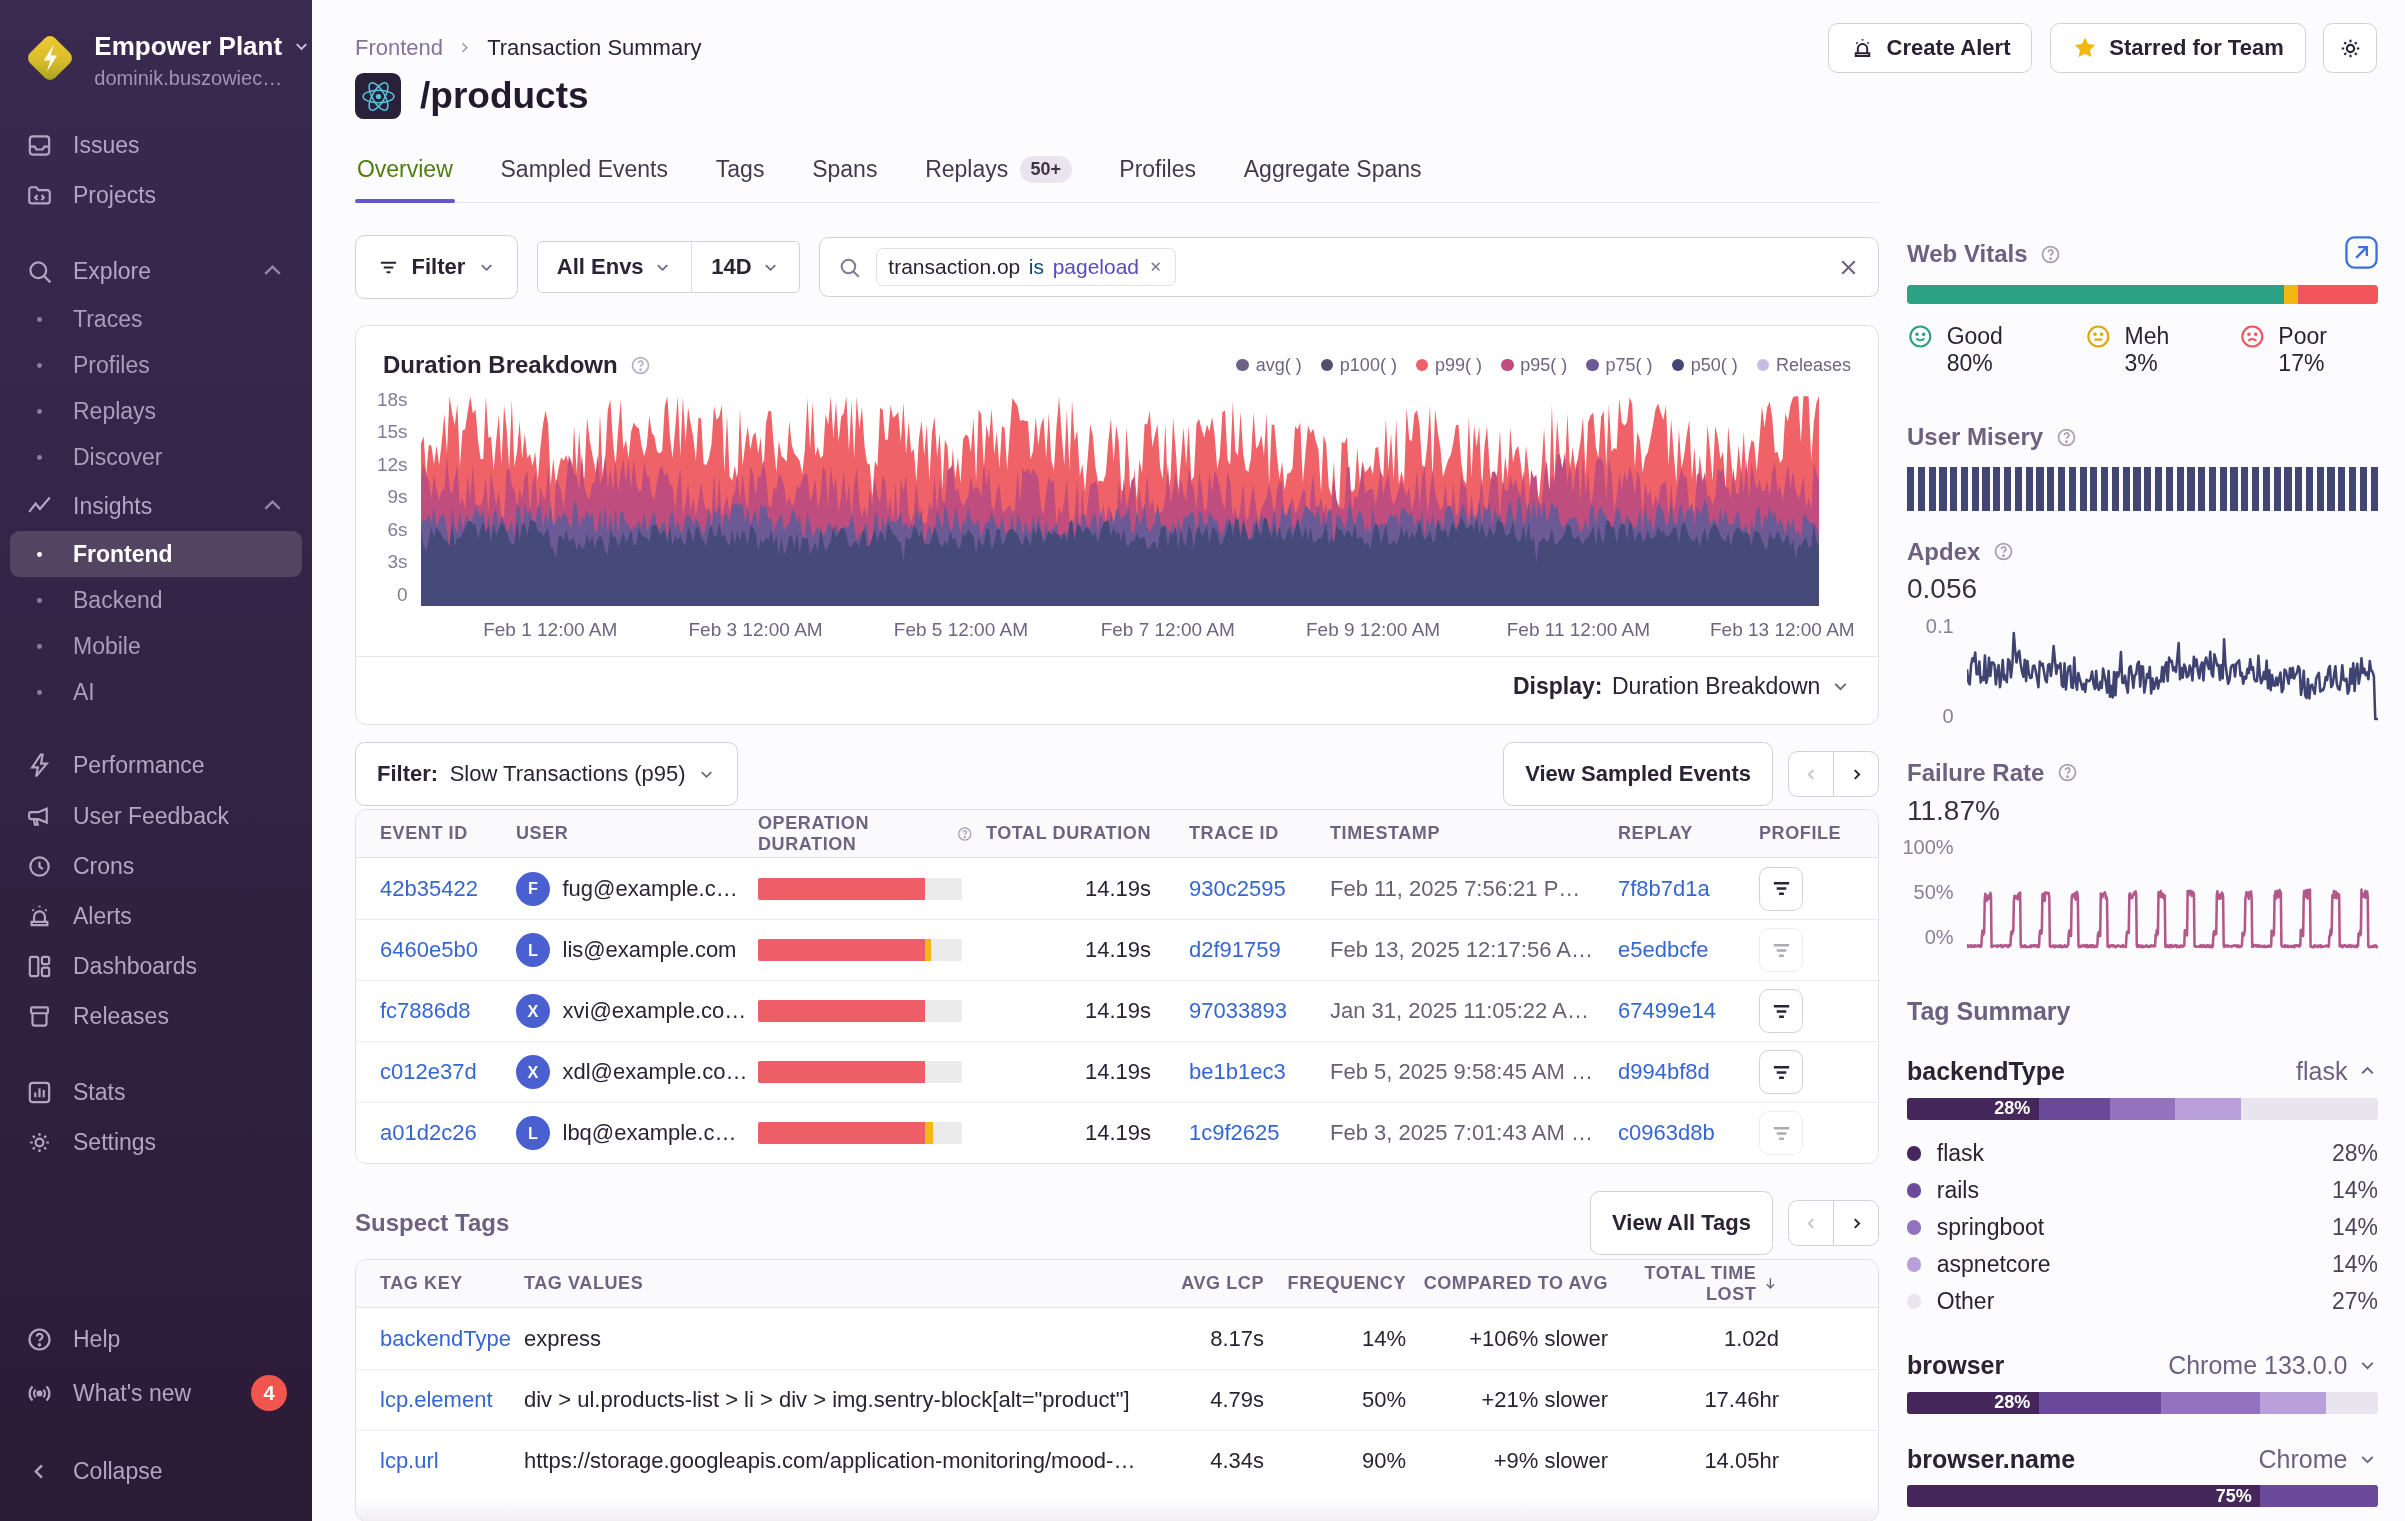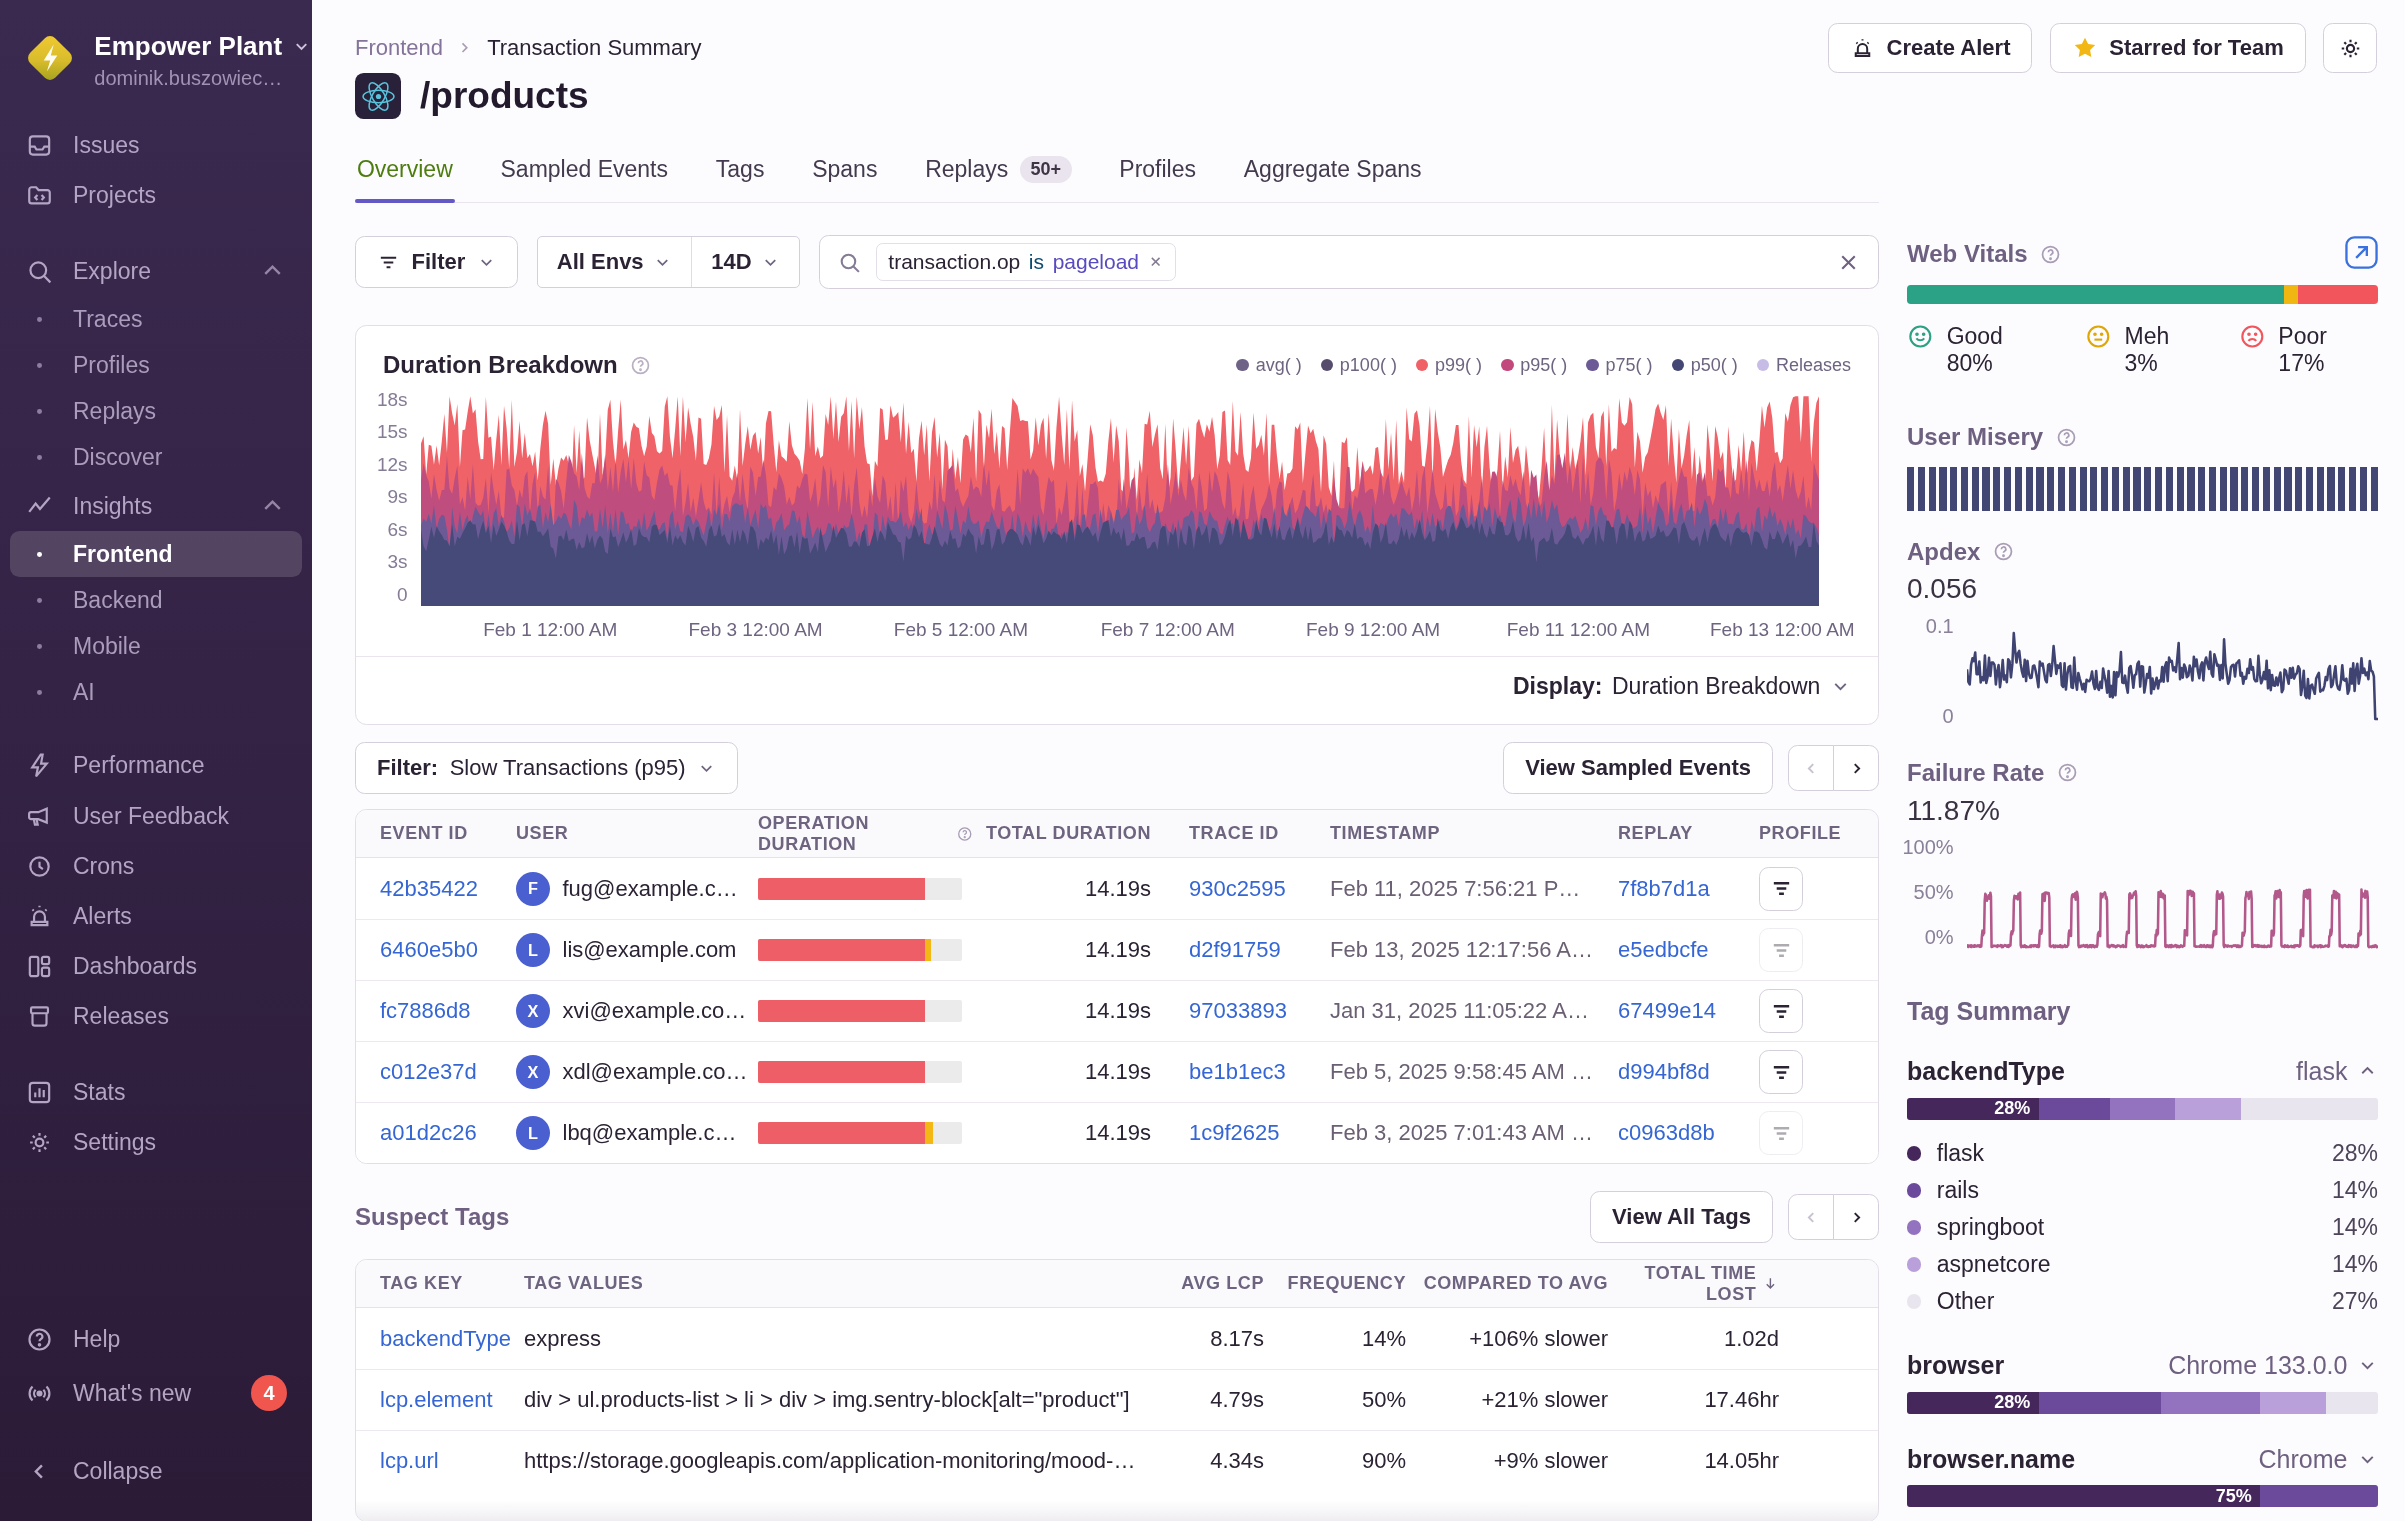--- a/index.html
+++ b/index.html
@@ -44,25 +44,25 @@
   .proj-badge{width:46px;height:46px;border-radius:8.6px;background:#29213a;display:flex;align-items:center;justify-content:center}
   .page-title{font-size:37px;font-weight:700;color:#231a2e}
   .tabs{position:absolute;left:355px;top:148px;width:1524px;display:flex;gap:44px;border-bottom:1.4px solid #e9e4ed}
   .tab{font-size:23px;color:#433a4e;padding:7.7px 1.9px 19px;position:relative;cursor:pointer;display:flex;align-items:center;gap:11.5px;white-space:nowrap}
   .tab.active{color:#4d7c0f;font-weight:500}
   .tab.active::after{content:'';position:absolute;left:0;right:0;bottom:-1.4px;height:3.8px;border-radius:2.9px;background:#6458c6}
   .tab-badge{background:#e9e4ed;border-radius:960px;padding:2.9px 10.6px;font-size:18px;font-weight:700;color:#3e3446}
 
   
   .filter-row{position:absolute;left:355px;top:235px;width:1524px;display:flex;gap:19px;align-items:center}
-  .btn.h54{height:52px}
+  .btn.h54{height:64px}
   .seg-group{display:flex;align-items:stretch;background:#fff;border:1.4px solid #d5cfdb;border-radius:5px;height:52px}
   .seg{display:flex;align-items:center;gap:9.6px;padding:0 19px;font-size:22px;font-weight:700;cursor:pointer}
   .seg+.seg{border-left:1.4px solid #e0dbe4}
-  .searchbar{flex:1;display:flex;align-items:center;height:54px;background:#fff;border:1.4px solid #d5cfdb;border-radius:9.6px;padding:0 17.3px;gap:13.4px}
+  .searchbar{flex:1;display:flex;align-items:center;height:60px;background:#fff;border:1.4px solid #d5cfdb;border-radius:9.6px;padding:0 17.3px;gap:13.4px}
   .token{display:flex;align-items:center;gap:8.6px;border:1.4px solid #e3dee8;border-radius:6.7px;padding:5.8px 11.5px;font-size:21px;background:#fff}
   .tk-key{color:#2b2233}.tk-op{color:#0c4a6e}.tk-val{color:#584ac0}
   .spacer{flex:1}
 
   
   .card{background:#fff;border:1.4px solid #e2dde7;border-radius:11.5px}
   .duration-card{position:absolute;left:355px;top:325px;width:1524px;height:400px}
   .dur-head{display:flex;align-items:center;padding:25px 27px 7.7px}
   .card-title{font-size:24px;font-weight:700;color:#2b2233;display:flex;align-items:center;gap:11.5px}
   .legend{margin-left:auto;display:flex;align-items:center;gap:19px}

